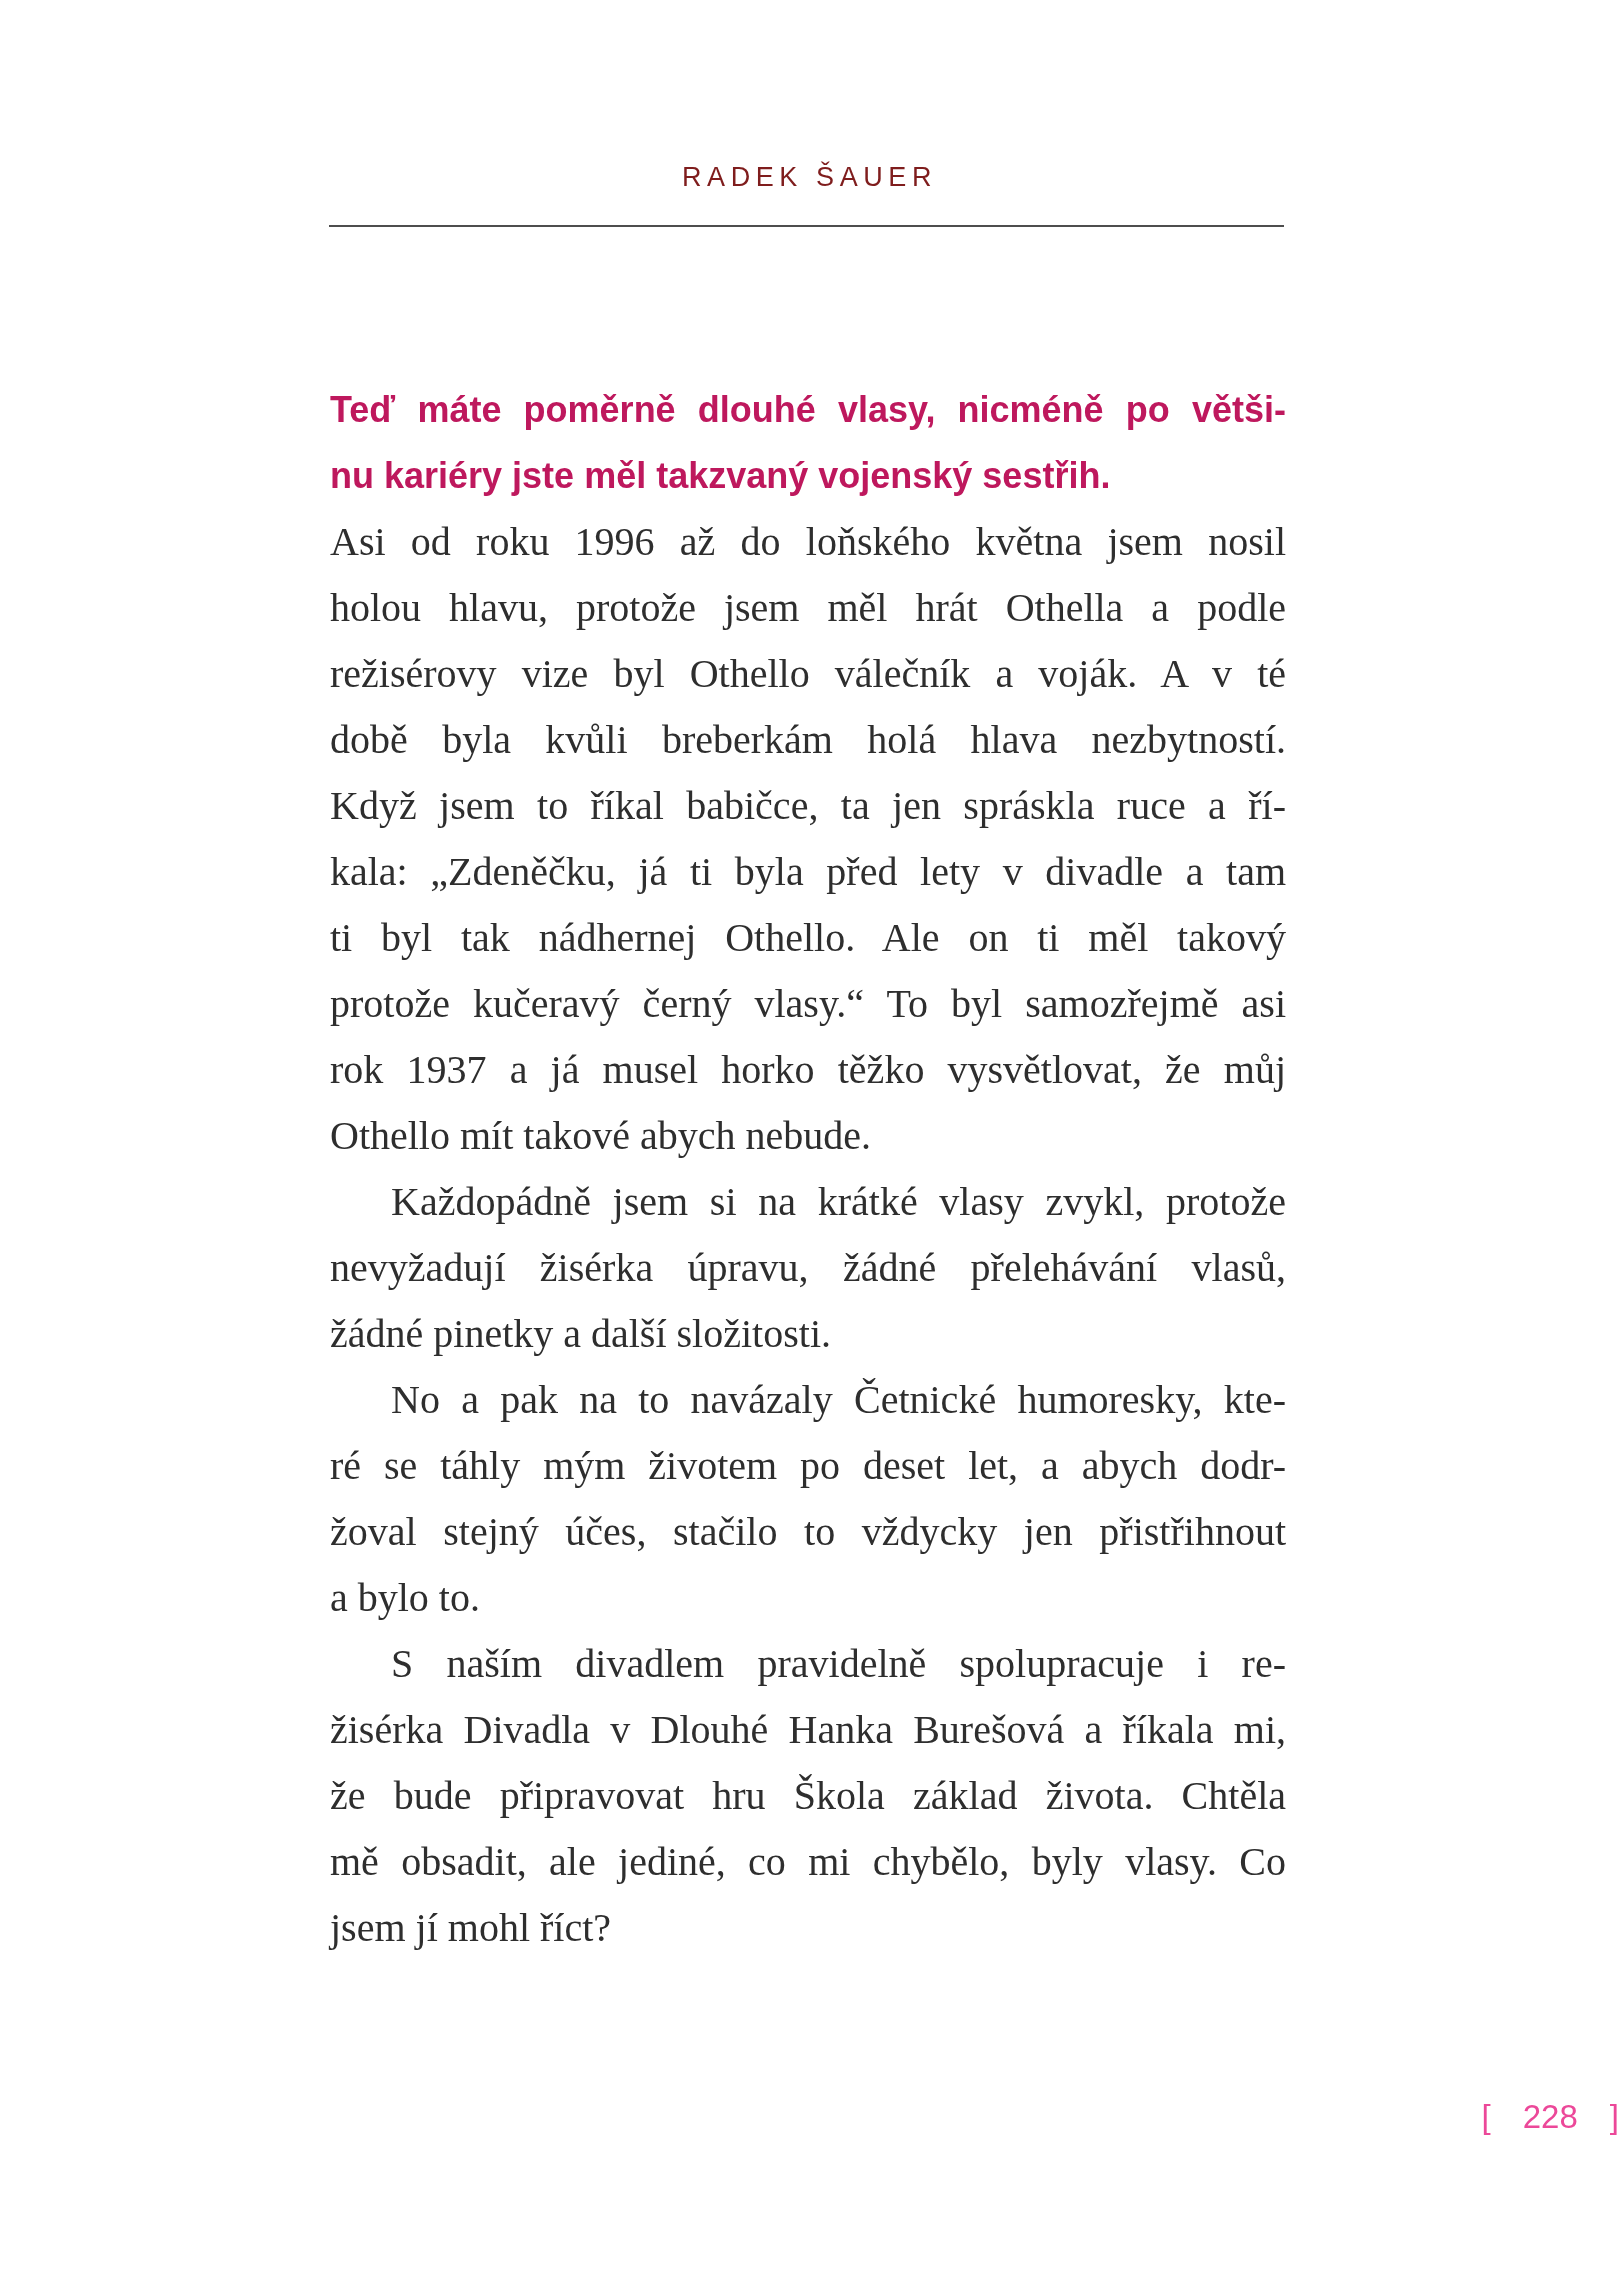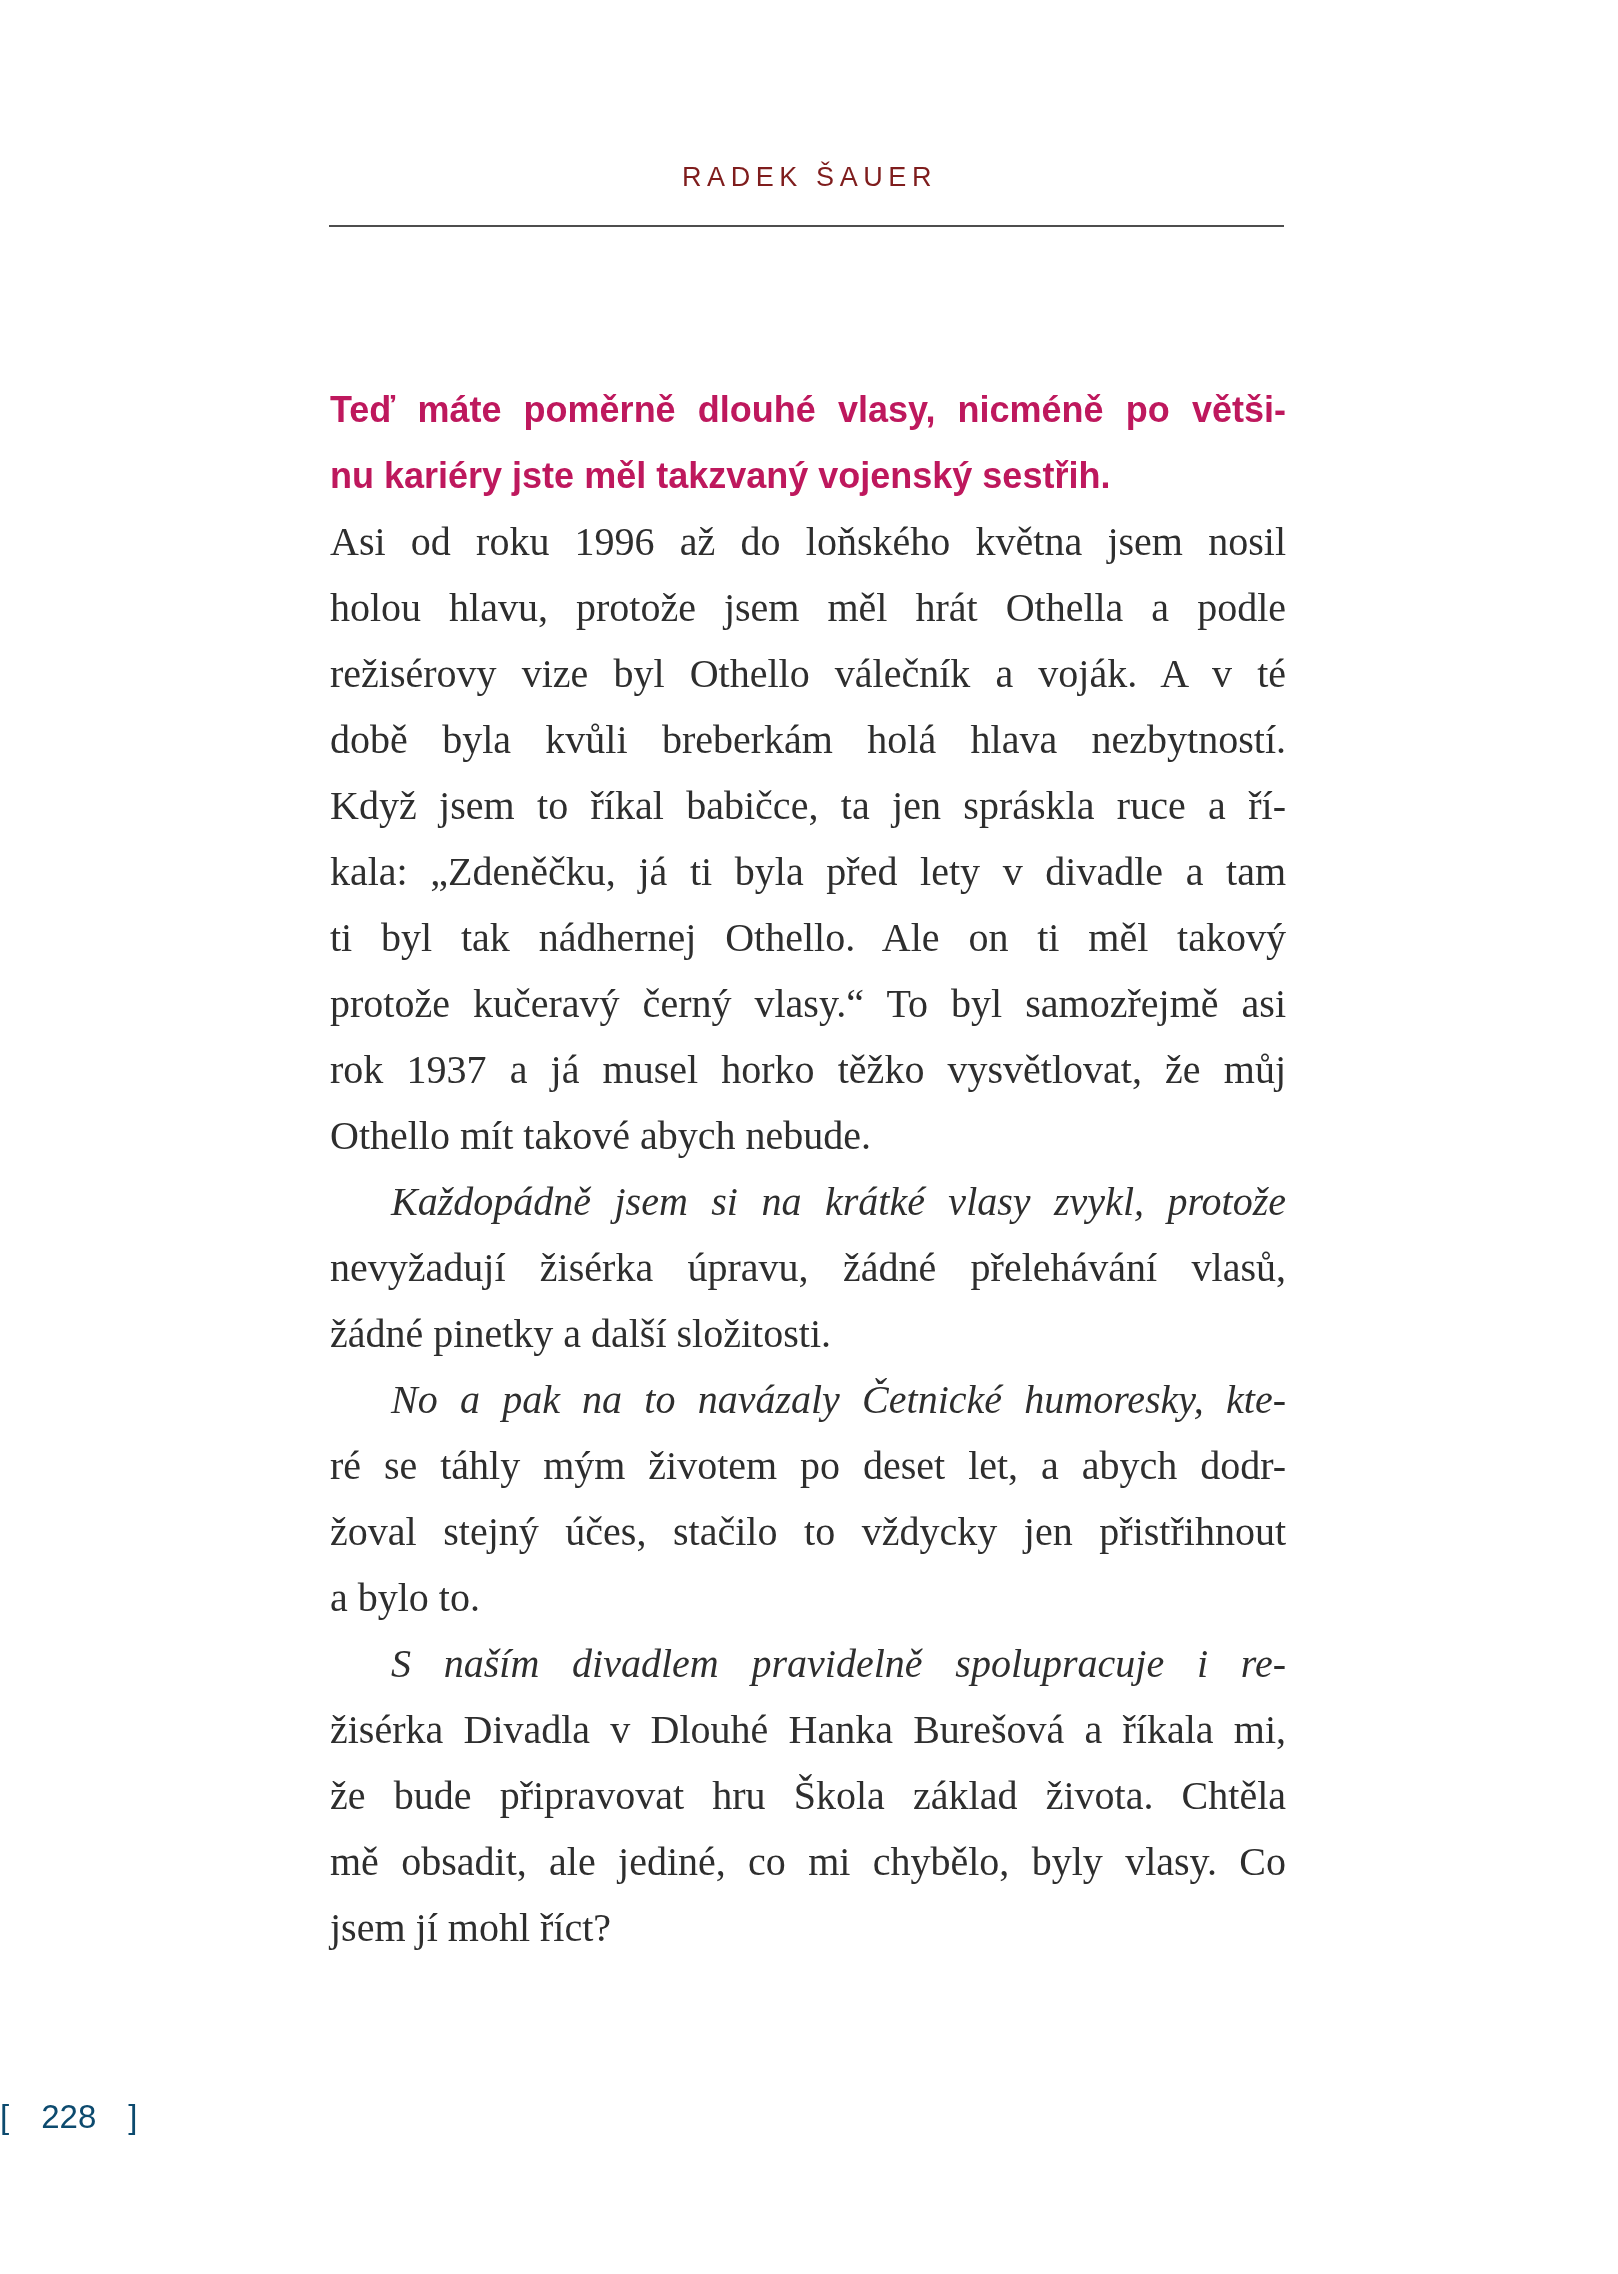--- a/index.html
+++ b/index.html
@@ -59,31 +59,30 @@
   .text-line.justify {
     text-align: justify;
     text-align-last: justify;
   }
   .text-line.left {
     text-align: left;
     text-align-last: left;
   }
   .text-line.indent {
     padding-left: 61px;
-    font-style: italic;
   }
   .page-footer {
     position: absolute;
     top: 2098px;
     left: 0;
     width: 100%;
-    text-align: left;
+    text-align: right;
     font-family: "Liberation Sans", sans-serif;
     font-size: 33px;
-    color: #0c4a6e;
+    color: #ec4899;
   }
   .page-footer .bracket {
     display: inline-block;
   }
   .page-footer .page-number {
     display: inline-block;
     margin: 0 32px;
   }
 </style>
 </head>

